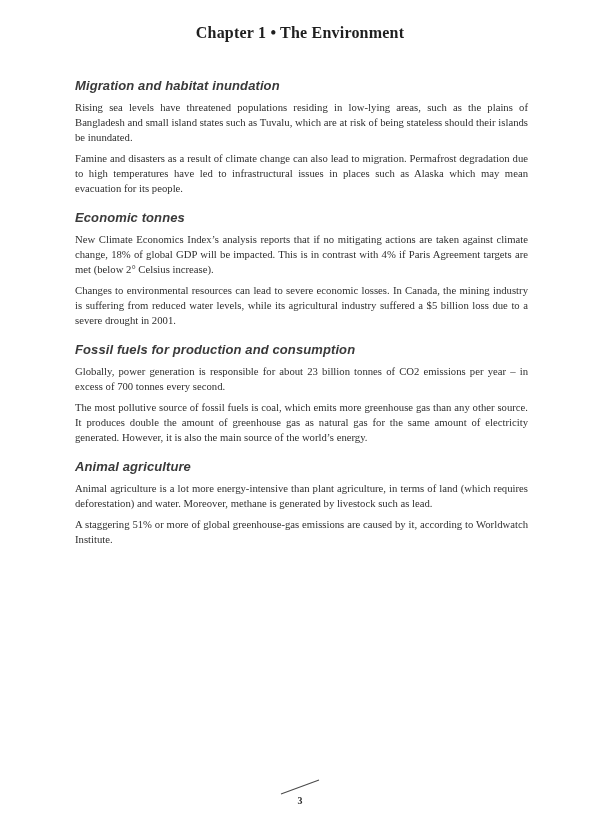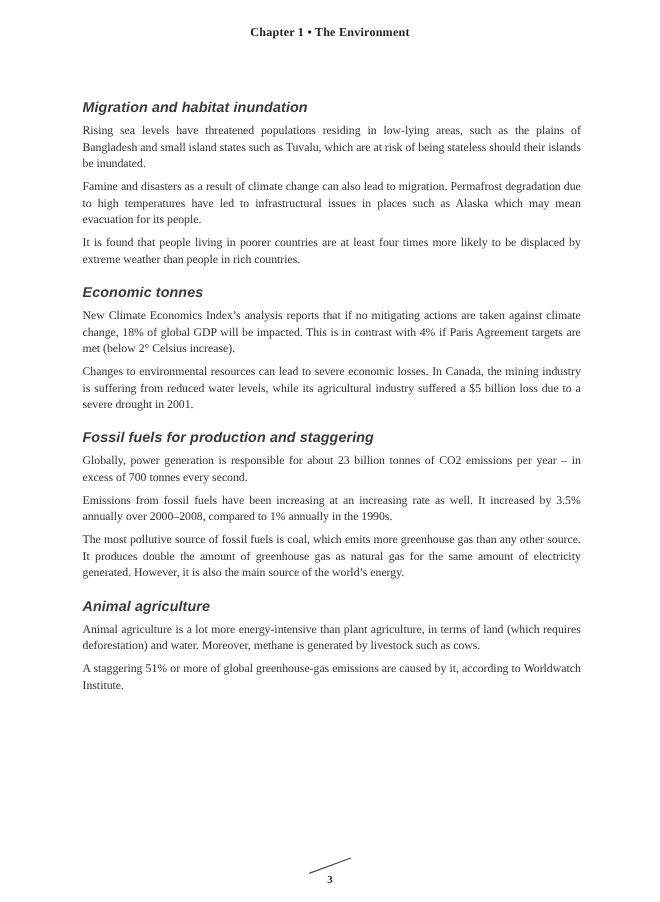--- a/index.html
+++ b/index.html
@@ -19,41 +19,41 @@
     box-sizing: border-box;
   }
   .running-head {
     position: absolute;
     top: 24px;
     left: 0;
     right: 0;
     text-align: center;
     font-family: "Liberation Serif", serif;
     font-weight: bold;
-    font-size: 11px;
+    font-size: 16px;
     letter-spacing: 0.2px;
     color: #1f1f1f;
   }
   .content {
     position: absolute;
     top: 78px;
     left: 75px;
     width: 453px;
   }
   .section-heading {
     font-family: "Liberation Sans", sans-serif;
     font-style: italic;
     font-weight: bold;
     font-size: 13px;
     color: #3a3a3a;
     margin: 14px 0 7px 0;
     letter-spacing: 0.1px;
   }
   section:first-of-type .section-heading {
-    margin-top: 12px;
+    margin-top: 0;
   }
   .content p {
     font-size: 10.7px;
     line-height: 15px;
     text-align: justify;
     margin: 0 0 6px 0;
     color: #2f2f2f;
   }
   .footer {
     position: absolute;
@@ -80,39 +80,37 @@
 <div class="page">
 
   <div class="running-head">Chapter 1 • The Environment</div>
 
   <main class="content">
 
     <section>
       <h2 class="section-heading">Migration and habitat inundation</h2>
       <p>Rising sea levels have threatened populations residing in low-lying areas, such as the plains of Bangladesh and small island states such as Tuvalu, which are at risk of being stateless should their islands be inundated.</p>
       <p>Famine and disasters as a result of climate change can also lead to migration. Permafrost degradation due to high temperatures have led to infrastructural issues in places such as Alaska which may mean evacuation for its people.</p>
-      <p>It is found that people living in poorer countries are at least four times more likely to be displaced by extreme weather than people in rich countries.</p>
     </section>
 
     <section>
       <h2 class="section-heading">Economic tonnes</h2>
       <p>New Climate Economics Index’s analysis reports that if no mitigating actions are taken against climate change, 18% of global GDP will be impacted. This is in contrast with 4% if Paris Agreement targets are met (below 2° Celsius increase).</p>
       <p>Changes to environmental resources can lead to severe economic losses. In Canada, the mining industry is suffering from reduced water levels, while its agricultural industry suffered a $5 billion loss due to a severe drought in 2001.</p>
     </section>
 
     <section>
-      <h2 class="section-heading">Fossil fuels for production and staggering</h2>
+      <h2 class="section-heading">Fossil fuels for production and consumption</h2>
       <p>Globally, power generation is responsible for about 23 billion tonnes of CO2 emissions per year – in excess of 700 tonnes every second.</p>
-      <p>Emissions from fossil fuels have been increasing at an increasing rate as well. It increased by 3.5% annually over 2000–2008, compared to 1% annually in the 1990s.</p>
       <p>The most pollutive source of fossil fuels is coal, which emits more greenhouse gas than any other source. It produces double the amount of greenhouse gas as natural gas for the same amount of electricity generated. However, it is also the main source of the world’s energy.</p>
     </section>
 
     <section>
       <h2 class="section-heading">Animal agriculture</h2>
-      <p>Animal agriculture is a lot more energy-intensive than plant agriculture, in terms of land (which requires deforestation) and water. Moreover, methane is generated by livestock such as cows.</p>
+      <p>Animal agriculture is a lot more energy-intensive than plant agriculture, in terms of land (which requires deforestation) and water. Moreover, methane is generated by livestock such as lead.</p>
       <p>A staggering 51% or more of global greenhouse-gas emissions are caused by it, according to Worldwatch Institute.</p>
     </section>
 
   </main>
 
   <div class="footer">
     <svg class="flourish" width="44" height="20" viewBox="0 0 44 20">
       <line x1="3" y1="17" x2="41" y2="3" stroke="#4a4a4a" stroke-width="1.1"></line>
     </svg>
     <div class="page-number">3</div>

